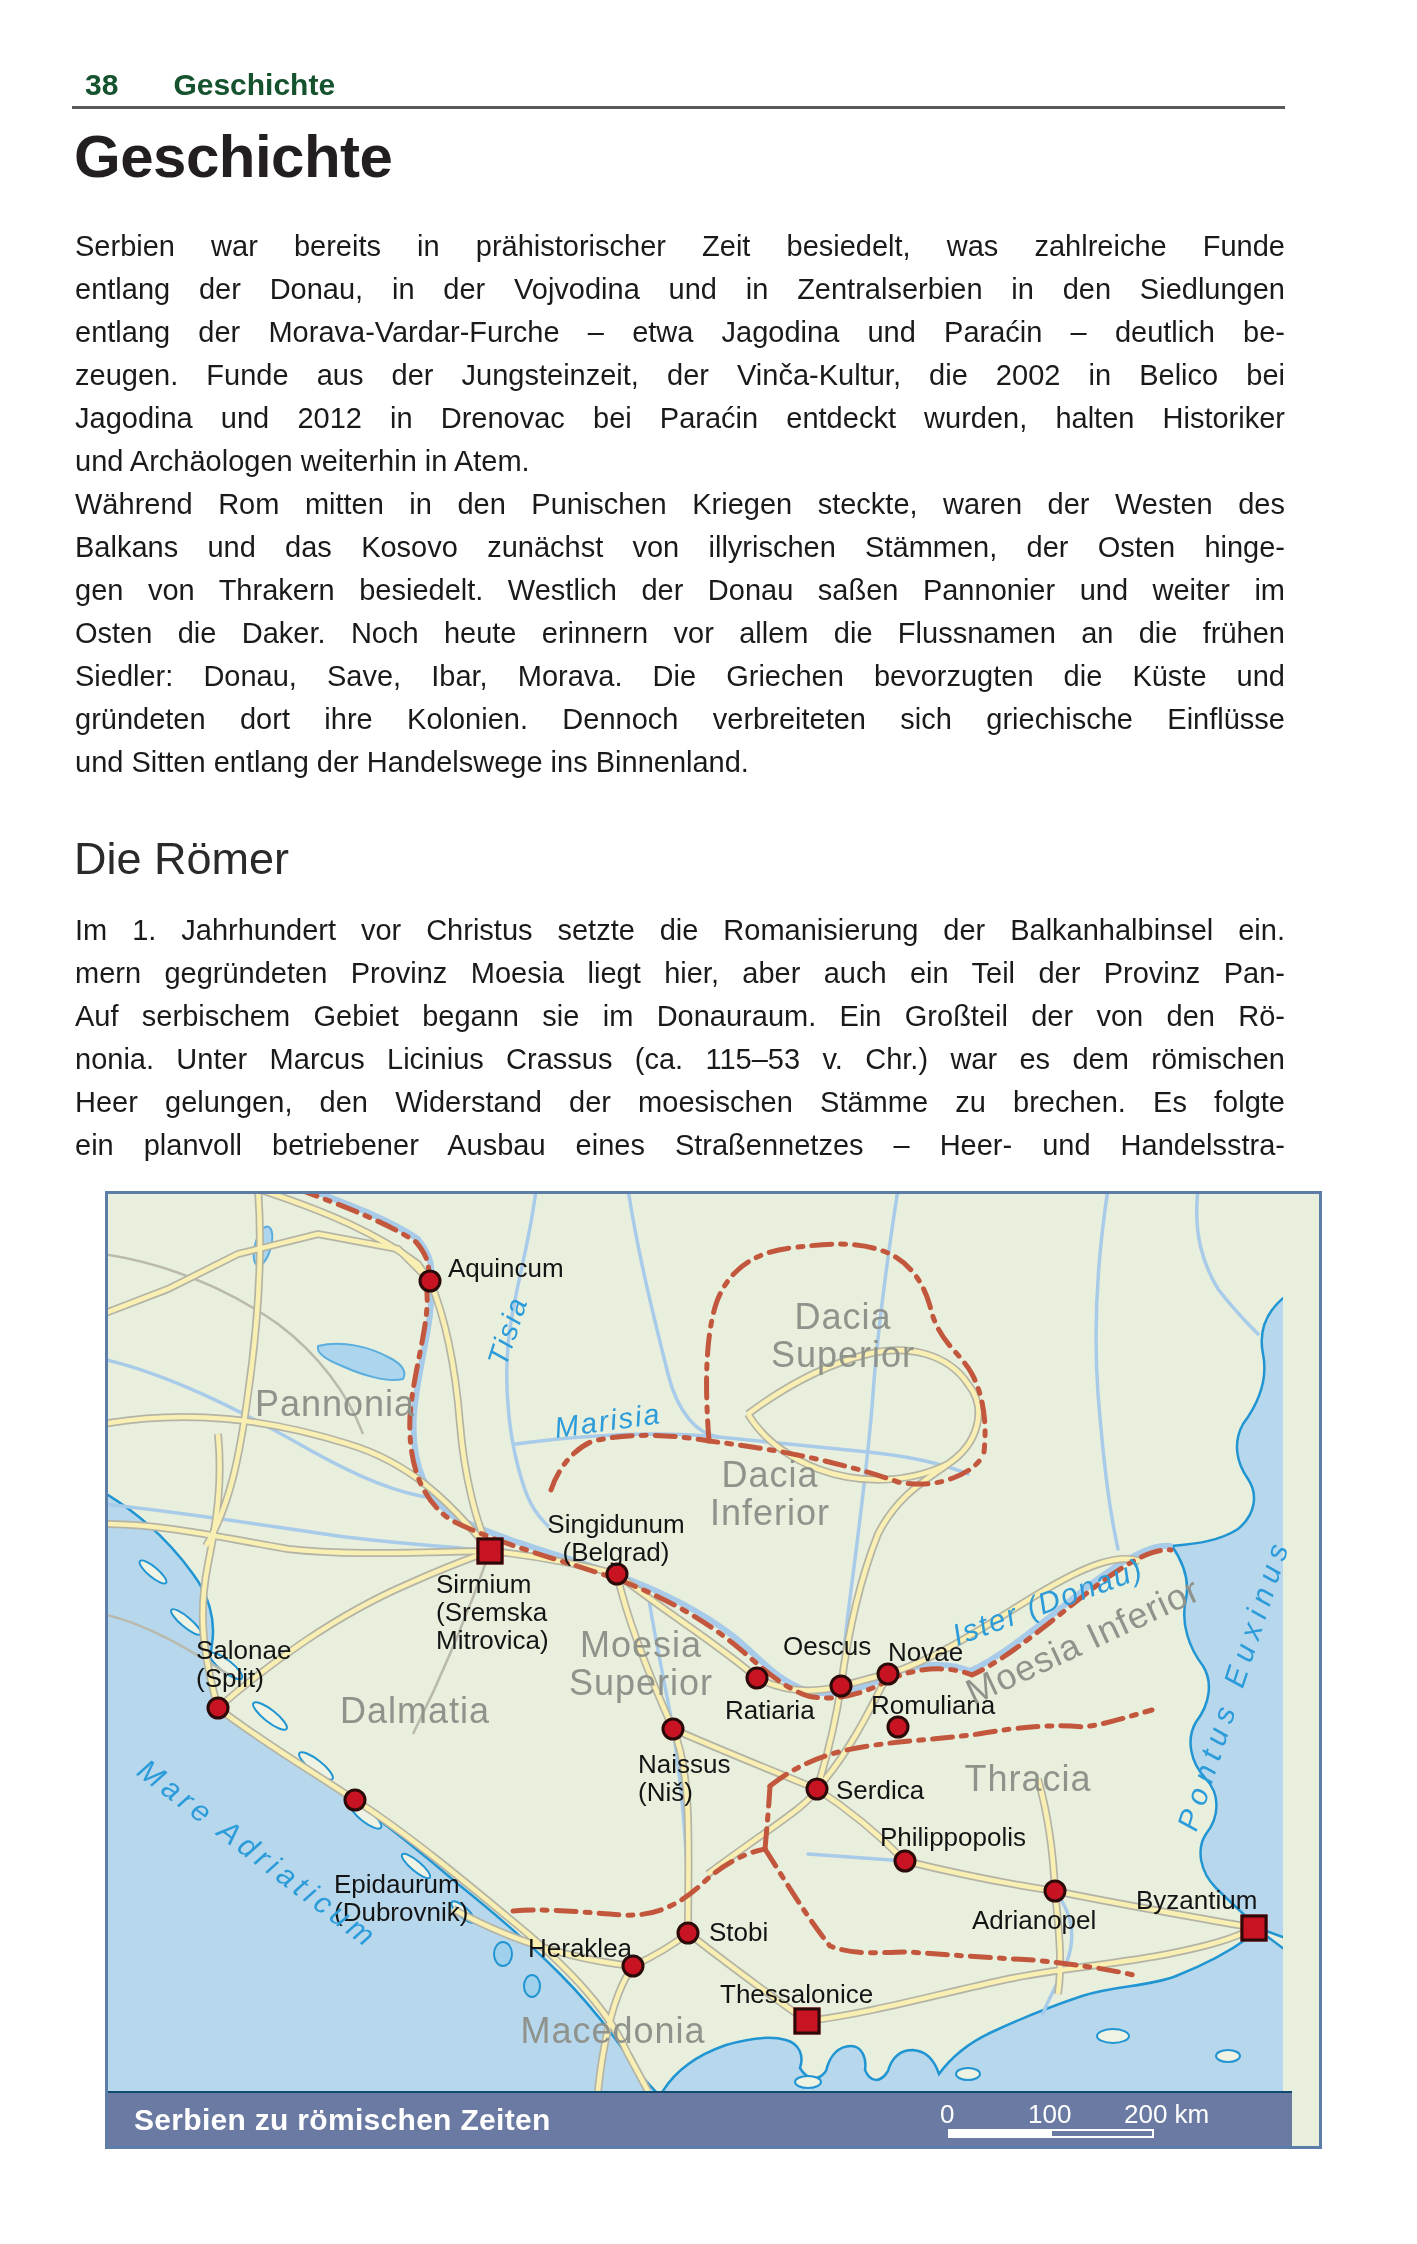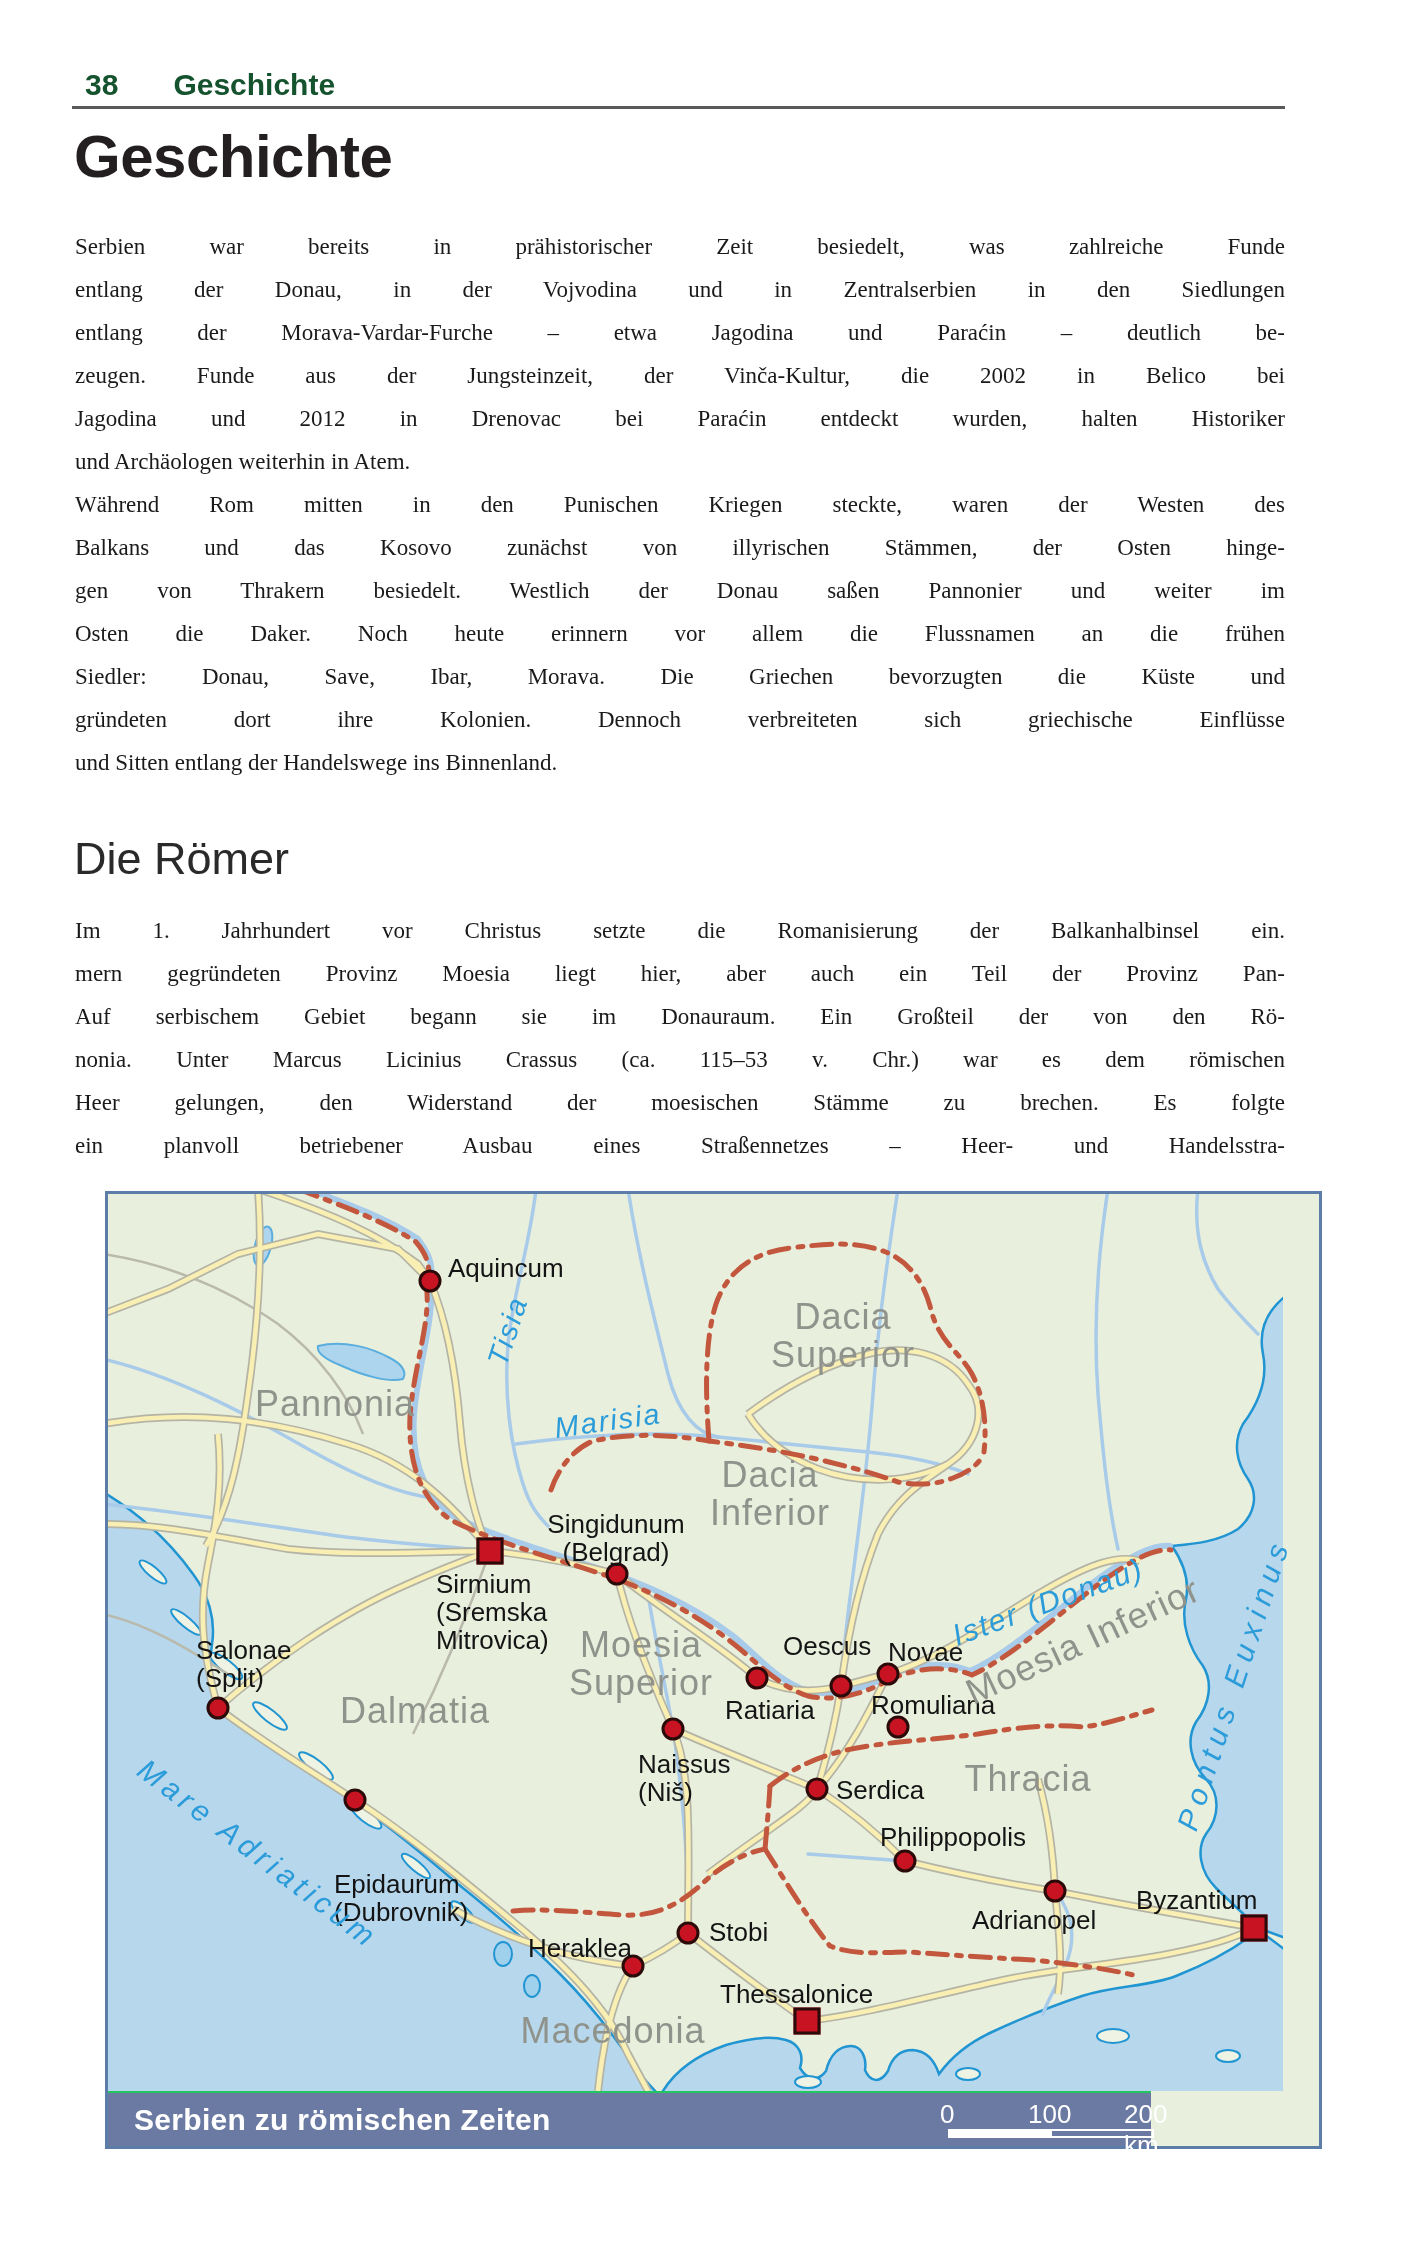--- a/index.html
+++ b/index.html
@@ -9,22 +9,22 @@
   
   #running{position:absolute;top:68px;left:85px;font-size:30px;font-weight:bold;color:#14532d;}
   #running .rh-label{margin-left:55px;}
   #rule{position:absolute;top:106px;left:72px;width:1213px;height:3px;background:#58595b;}
 
   
   #title{position:absolute;top:122px;left:74px;font-size:60px;font-weight:bold;letter-spacing:-0.5px;color:#231f20;}
   #subhead{position:absolute;top:833px;left:74px;font-size:45px;font-weight:400;color:#2a2a2a;}
 
   
-  .bodyblock{position:absolute;left:75px;width:1210px;font-family:Liberation Serif, serif;
-             font-size:23px;line-height:43px;color:#1a1a1a;}
+  .bodyblock{position:absolute;left:75px;width:1210px;font-family:Liberation Sans, sans-serif;
+             font-size:29px;line-height:43px;color:#1a1a1a;}
   #body1{top:225px;}
   #body2{top:909px;}
   .bl{text-align:justify;text-align-last:left;white-space:normal;}
   .bl.j{text-align-last:justify;}
 
   
   #map{position:absolute;left:105px;top:1191px;width:1175px;height:952px;border:3px solid #5c7da8;background:#e9efdd;padding-left:36px;}
   #map-svg{position:absolute;left:0;top:0;}
   .land{fill:#e9efdd;}
   .seafill{fill:#b7d7ed;stroke:#2095d2;stroke-width:2.5;}
@@ -44,21 +44,21 @@
   .marker.dot{width:23px;height:23px;border-radius:50%;background:#c81322;border:3px solid #2b0a0a;}
   .marker.square{width:27px;height:27px;background:#c81322;border:3px solid #2b0a0a;}
   .city-label{position:absolute;font-size:26px;line-height:28px;color:#141414;white-space:nowrap;}
   .city-label.center{transform:translateX(-50%);text-align:center;}
   .region-label{position:absolute;font-size:36px;line-height:38px;color:#8f938b;white-space:nowrap;
                 transform:translate(-50%,-50%);text-align:center;letter-spacing:1px;}
   .water-label{position:absolute;font-style:italic;color:#2b9cd9;white-space:nowrap;
                transform-origin:center center;}
 
   
-  #caption{position:absolute;left:0;top:897px;width:1043px;height:55px;background:#6b7aa2;border-top:2px solid #22c55e;box-sizing:border-box;}
+  #caption{position:absolute;left:0;top:897px;width:1184px;height:55px;background:#6b7aa2;border-top:2px solid #0c4a6e;box-sizing:border-box;}
   #caption-text{position:absolute;left:26px;top:10px;font-size:30px;font-weight:bold;color:#ffffff;letter-spacing:0.3px;}
   .scale-num{position:absolute;top:6px;font-size:26px;color:#ffffff;}
   #scale-bar-solid{position:absolute;left:840px;top:36px;width:102px;height:9px;background:#ffffff;}
   #scale-bar-outline{position:absolute;left:942px;top:36px;width:104px;height:9px;border:2px solid #ffffff;box-sizing:border-box;}
 </style>
 </head>
 <body>
 
 <div id="page">
 

